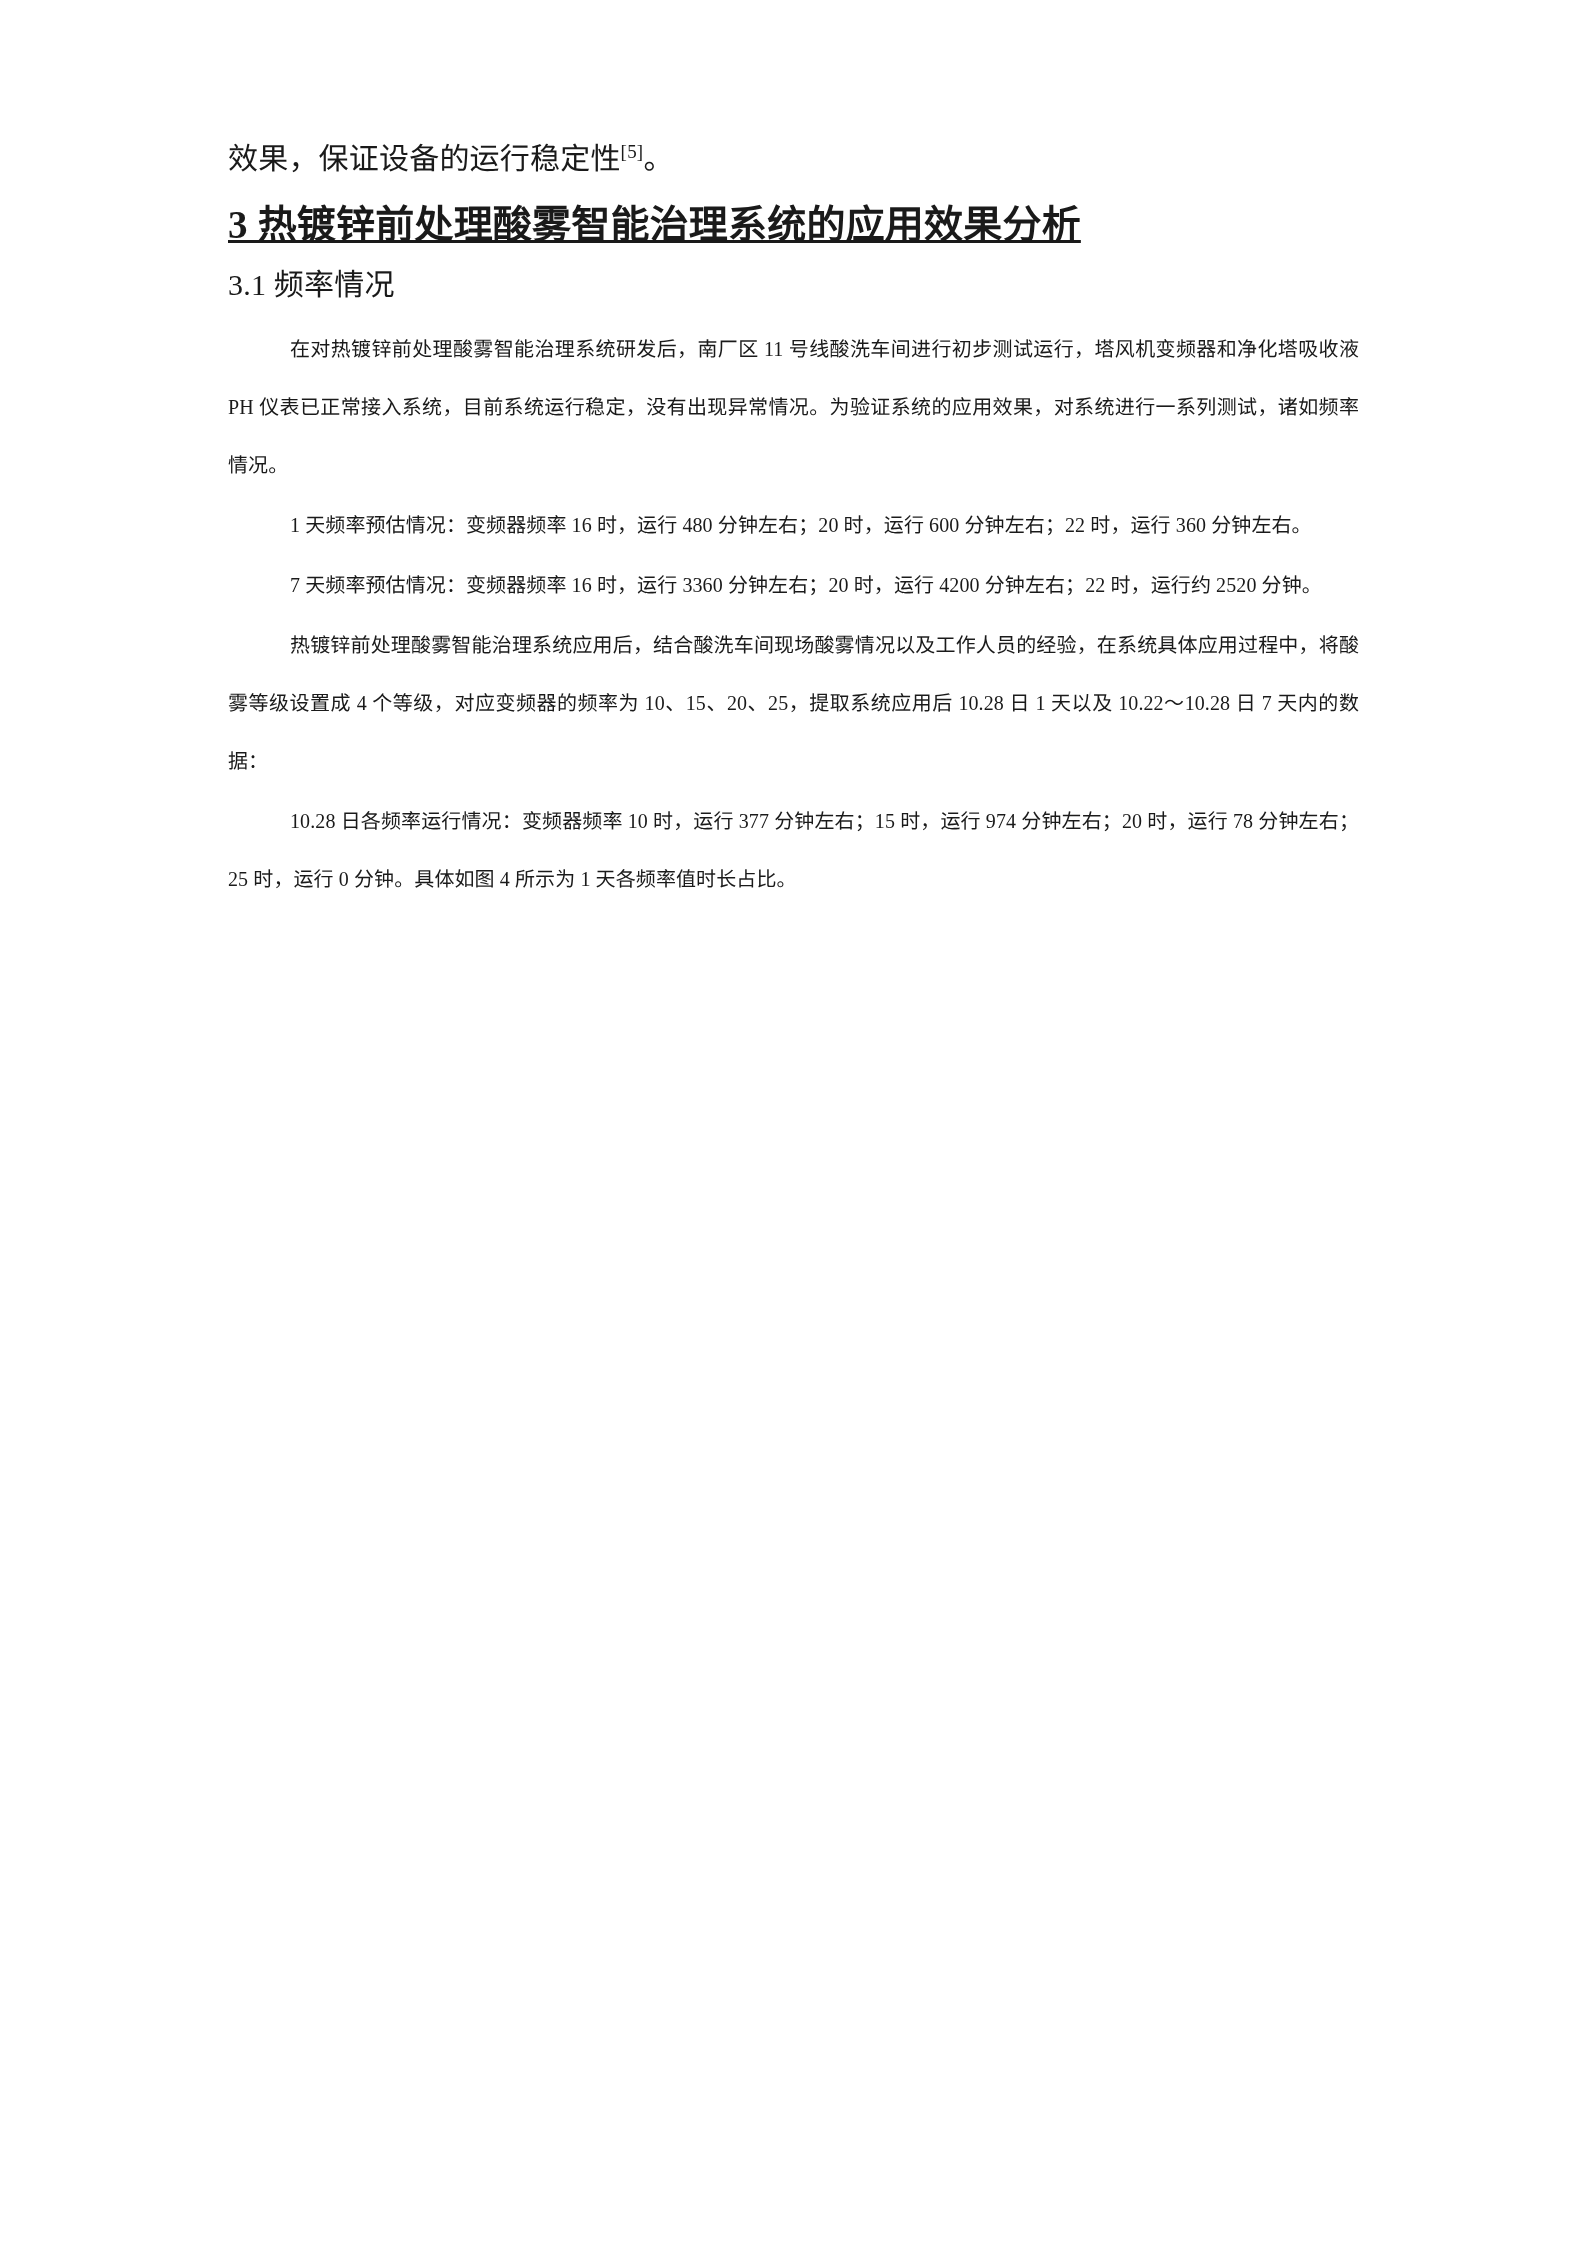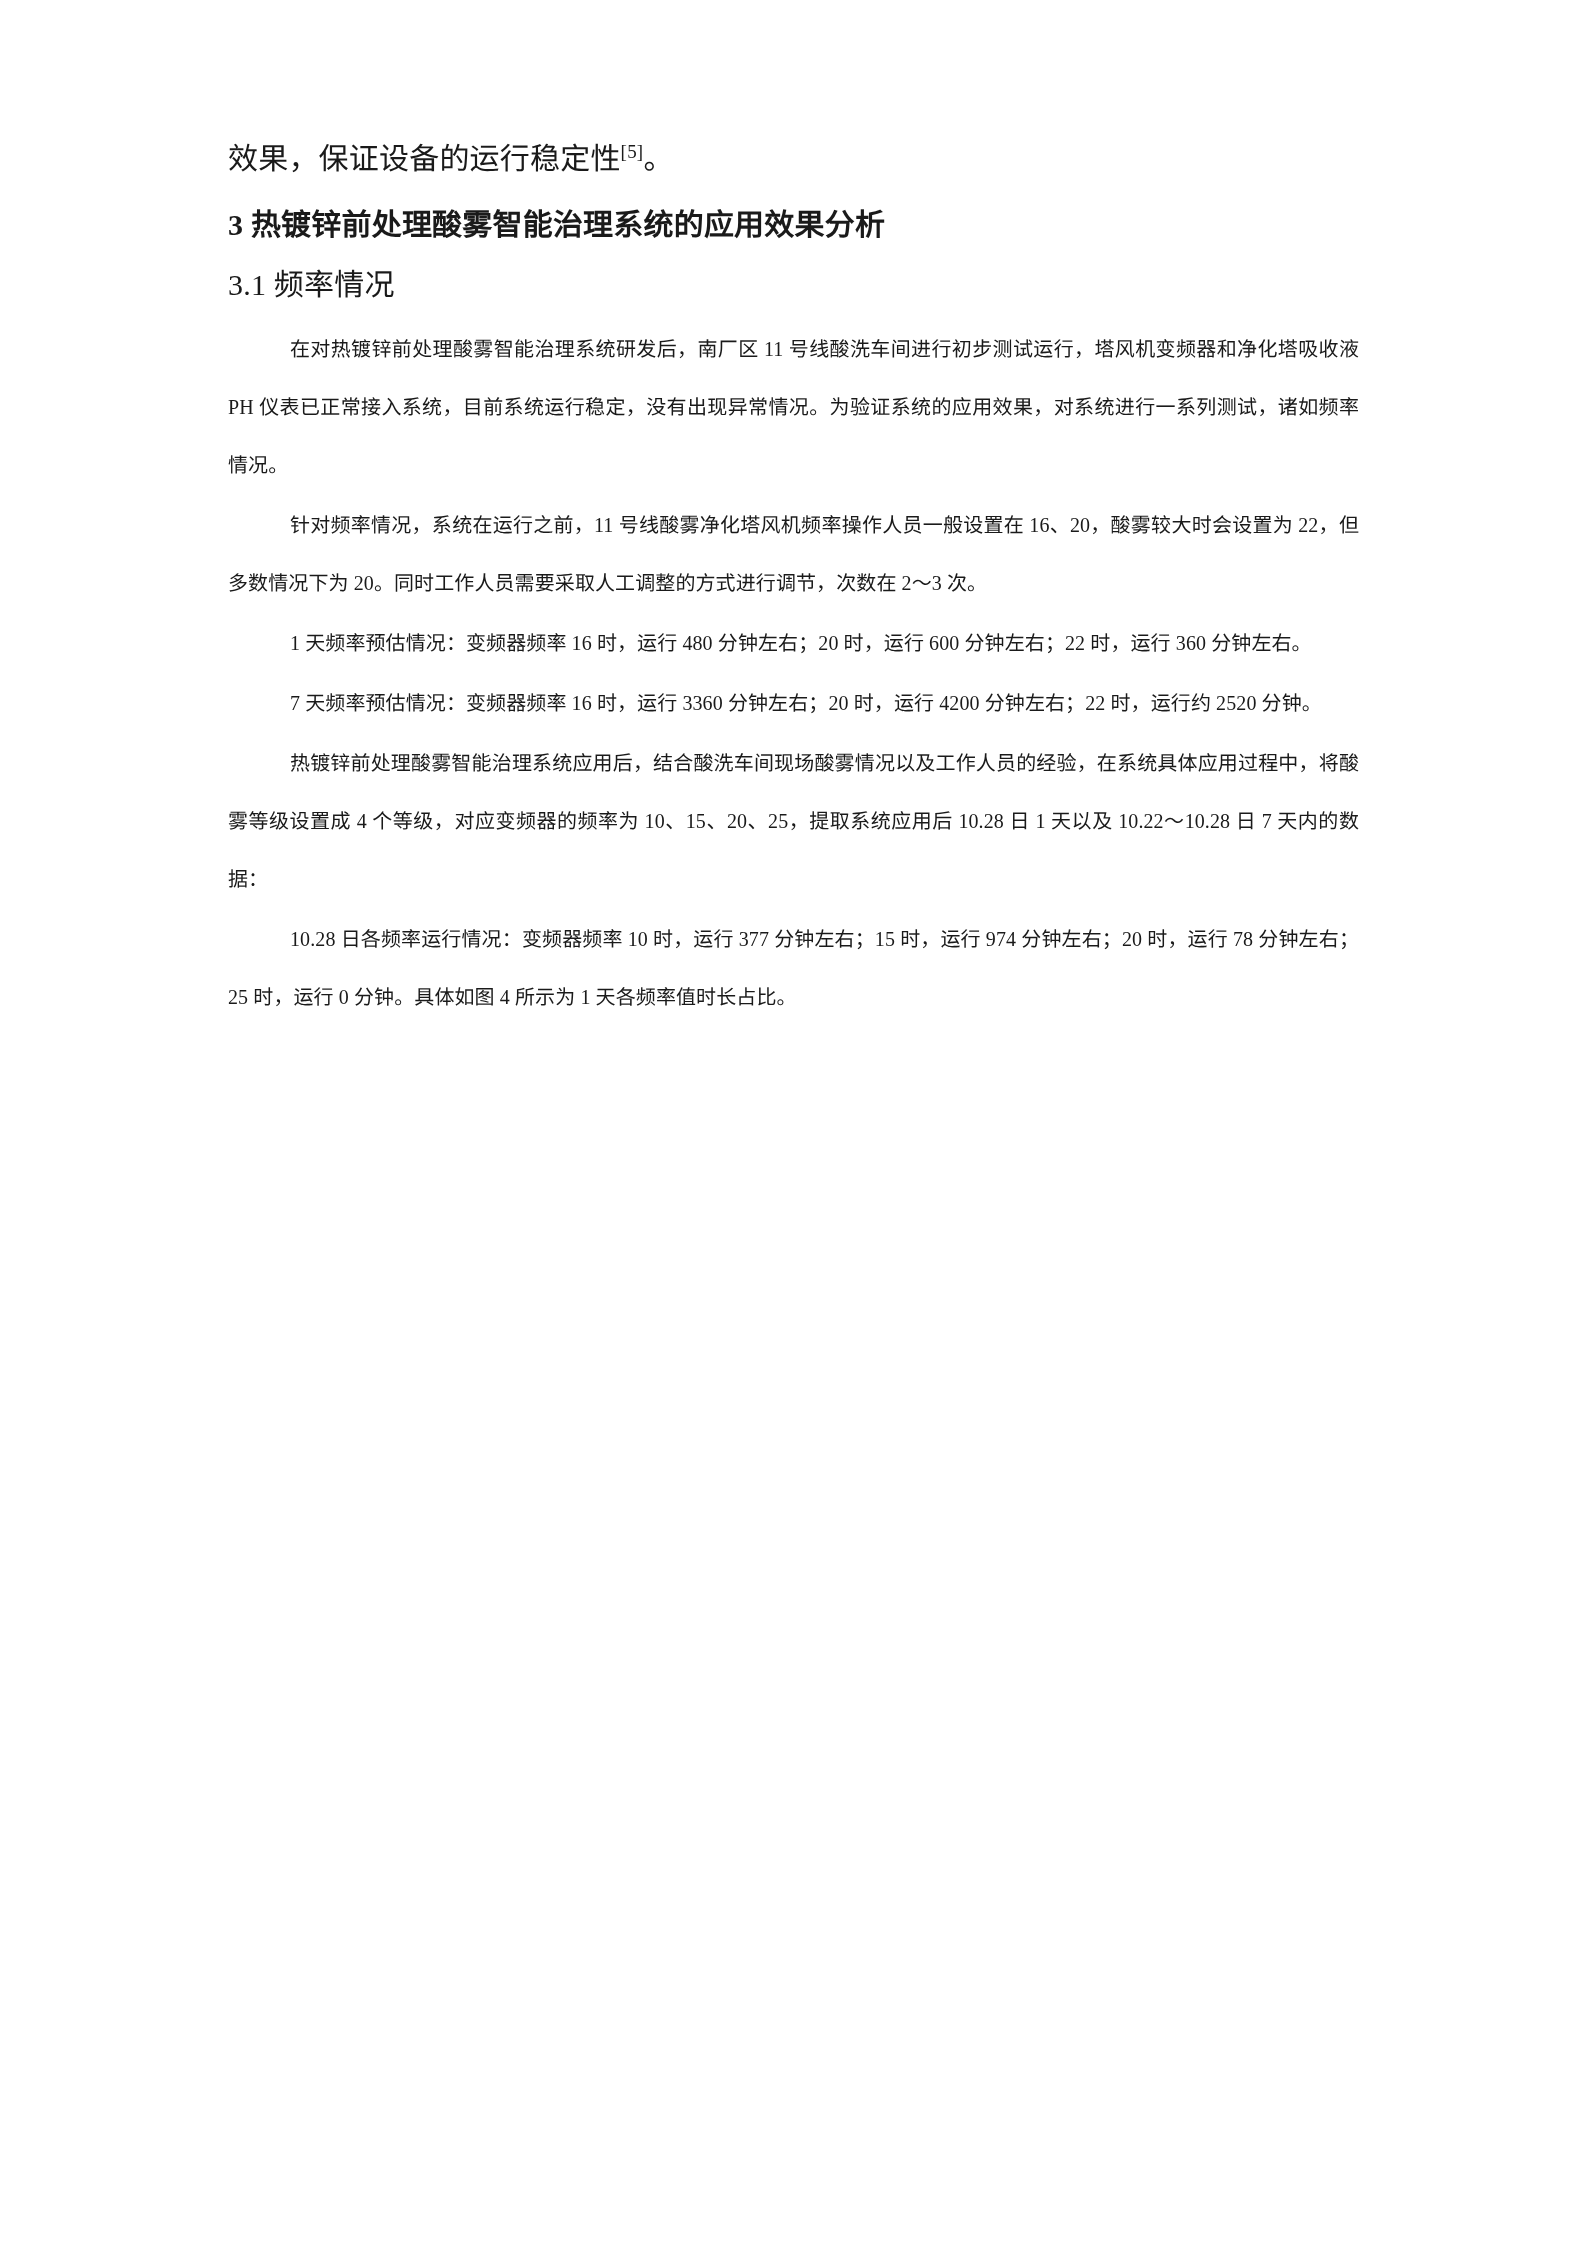--- a/index.html
+++ b/index.html
@@ -29,25 +29,26 @@
     line-height: 58px;
     margin: 0 0 8px 0;
     letter-spacing: 0.2px;
   }
   .sup {
     font-size: 19px;
     vertical-align: super;
     line-height: 0;
   }
   h2.heading-1 {
-    font-size: 30px;
+    font-size: 39px;
     line-height: 58px;
     font-weight: bold;
     margin: 8px 0 2px 0;
     letter-spacing: 0.2px;
+    text-decoration: underline;
   }
   h3.heading-2 {
     font-size: 30px;
     line-height: 58px;
     font-weight: normal;
     margin: 2px 0 6px 0;
     letter-spacing: 0.2px;
   }
   p.para {
     font-size: 20px;
@@ -68,20 +69,19 @@
 <div class="page">
   <div class="doc-body">
 
     <p class="line-continued"><span>效果，保证设备的运行稳定性</span><span class="sup">[5]</span><span>。</span></p>
 
     <h2 class="heading-1">3 热镀锌前处理酸雾智能治理系统的应用效果分析</h2>
 
     <h3 class="heading-2">3.1 频率情况</h3>
 
     <p class="para">在对热镀锌前处理酸雾智能治理系统研发后，南厂区 11 号线酸洗车间进行初步测试运行，塔风机变频器和净化塔吸收液 PH 仪表已正常接入系统，目前系统运行稳定，没有出现异常情况。为验证系统的应用效果，对系统进行一系列测试，诸如频率情况。</p>
-    <p class="para">针对频率情况，系统在运行之前，11 号线酸雾净化塔风机频率操作人员一般设置在 16、20，酸雾较大时会设置为 22，但多数情况下为 20。同时工作人员需要采取人工调整的方式进行调节，次数在 2～3 次。</p>
     <p class="para">1 天频率预估情况：变频器频率 16 时，运行 480 分钟左右；20 时，运行 600 分钟左右；22 时，运行 360 分钟左右。</p>
     <p class="para">7 天频率预估情况：变频器频率 16 时，运行 3360 分钟左右；20 时，运行 4200 分钟左右；22 时，运行约 2520 分钟。</p>
     <p class="para">热镀锌前处理酸雾智能治理系统应用后，结合酸洗车间现场酸雾情况以及工作人员的经验，在系统具体应用过程中，将酸雾等级设置成 4 个等级，对应变频器的频率为 10、15、20、25，提取系统应用后 10.28 日 1 天以及 10.22～10.28 日 7 天内的数据：</p>
     <p class="para">10.28 日各频率运行情况：变频器频率 10 时，运行 377 分钟左右；15 时，运行 974 分钟左右；20 时，运行 78 分钟左右；25 时，运行 0 分钟。具体如图 4 所示为 1 天各频率值时长占比。</p>
 
   </div>
 </div>
 
 </body></html>

